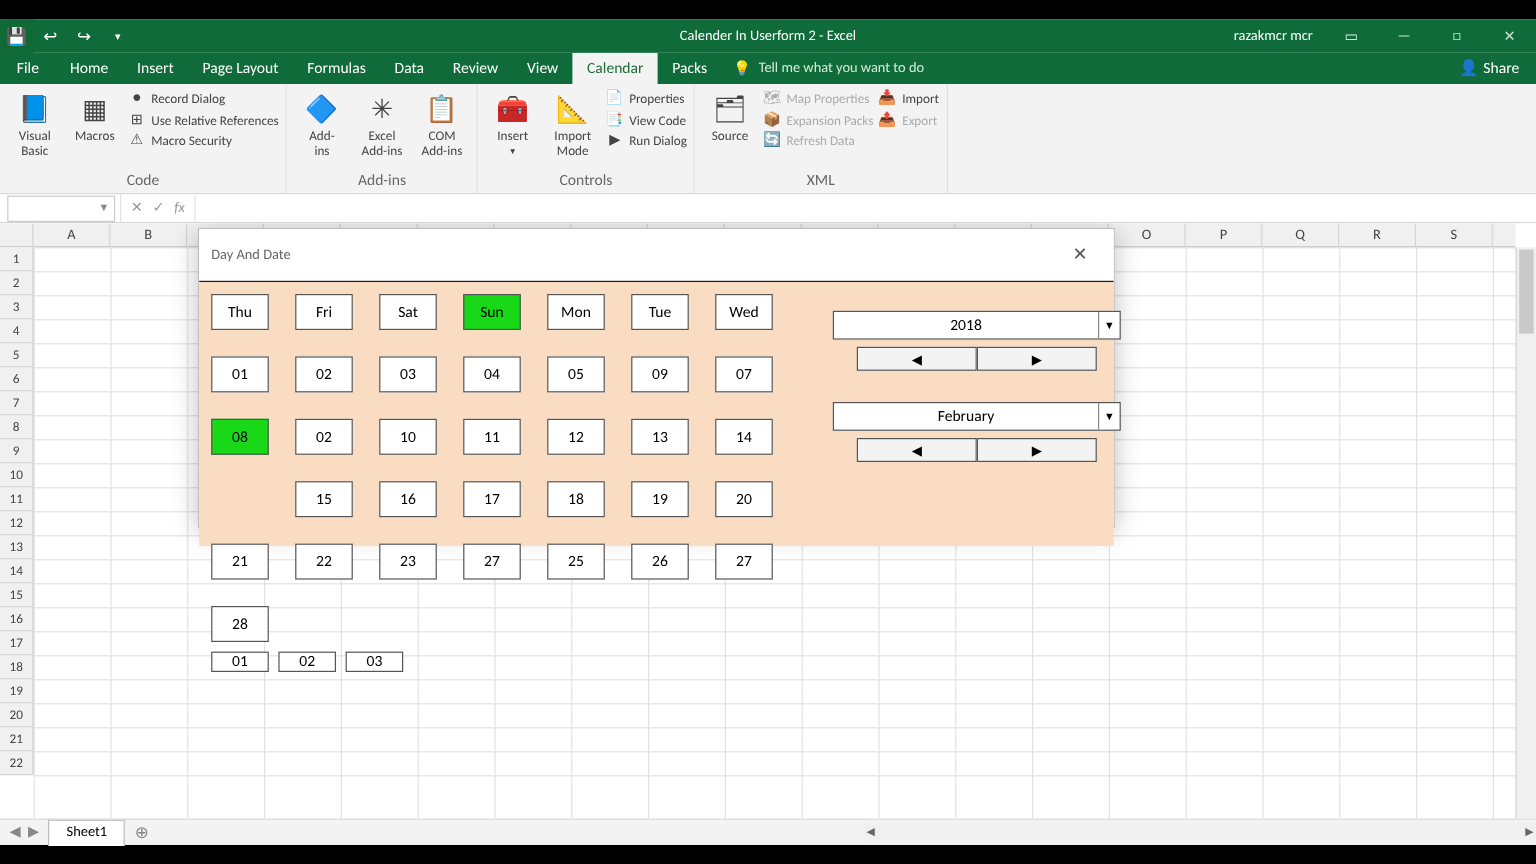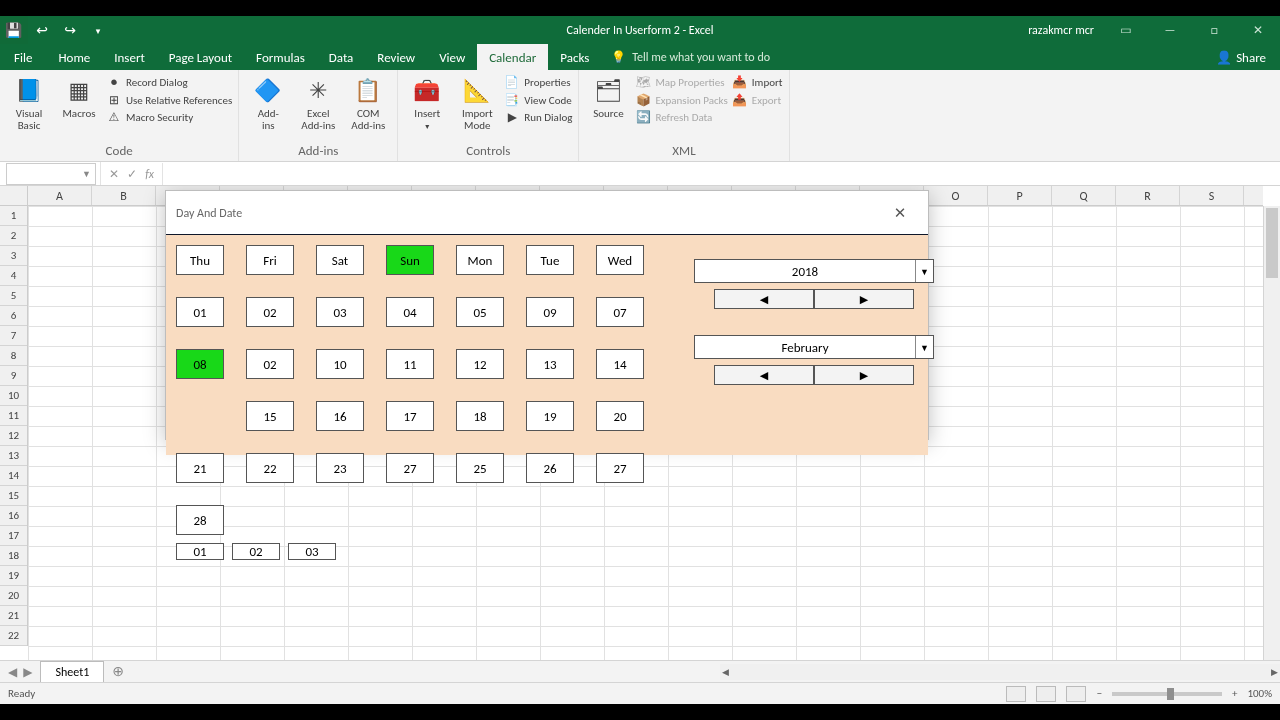--- a/index.html
+++ b/index.html
@@ -432,27 +432,15 @@
         <span>▶</span>
       </div>
     <div class="stab">Sheet1</div>
     <div class="addtab">⊕</div>
     <div class="hscroll">
         <span class="tr">◀</span>
         <span class="tr">▶</span>
       </div>
   </div>
 
-  <div class="statusbar">
-    <span>Ready</span>
-    <div class="right">
-      <div class="viewbtn"></div>
-      <div class="viewbtn"></div>
-      <div class="viewbtn"></div>
-      <span>−</span>
-      <div class="zoom-slider"></div>
-      <span>+</span>
-      <span>100%</span>
-    </div>
-  </div>
 
 </div>
 <div class="letterbox-bottom"></div>
 
 </body></html>

